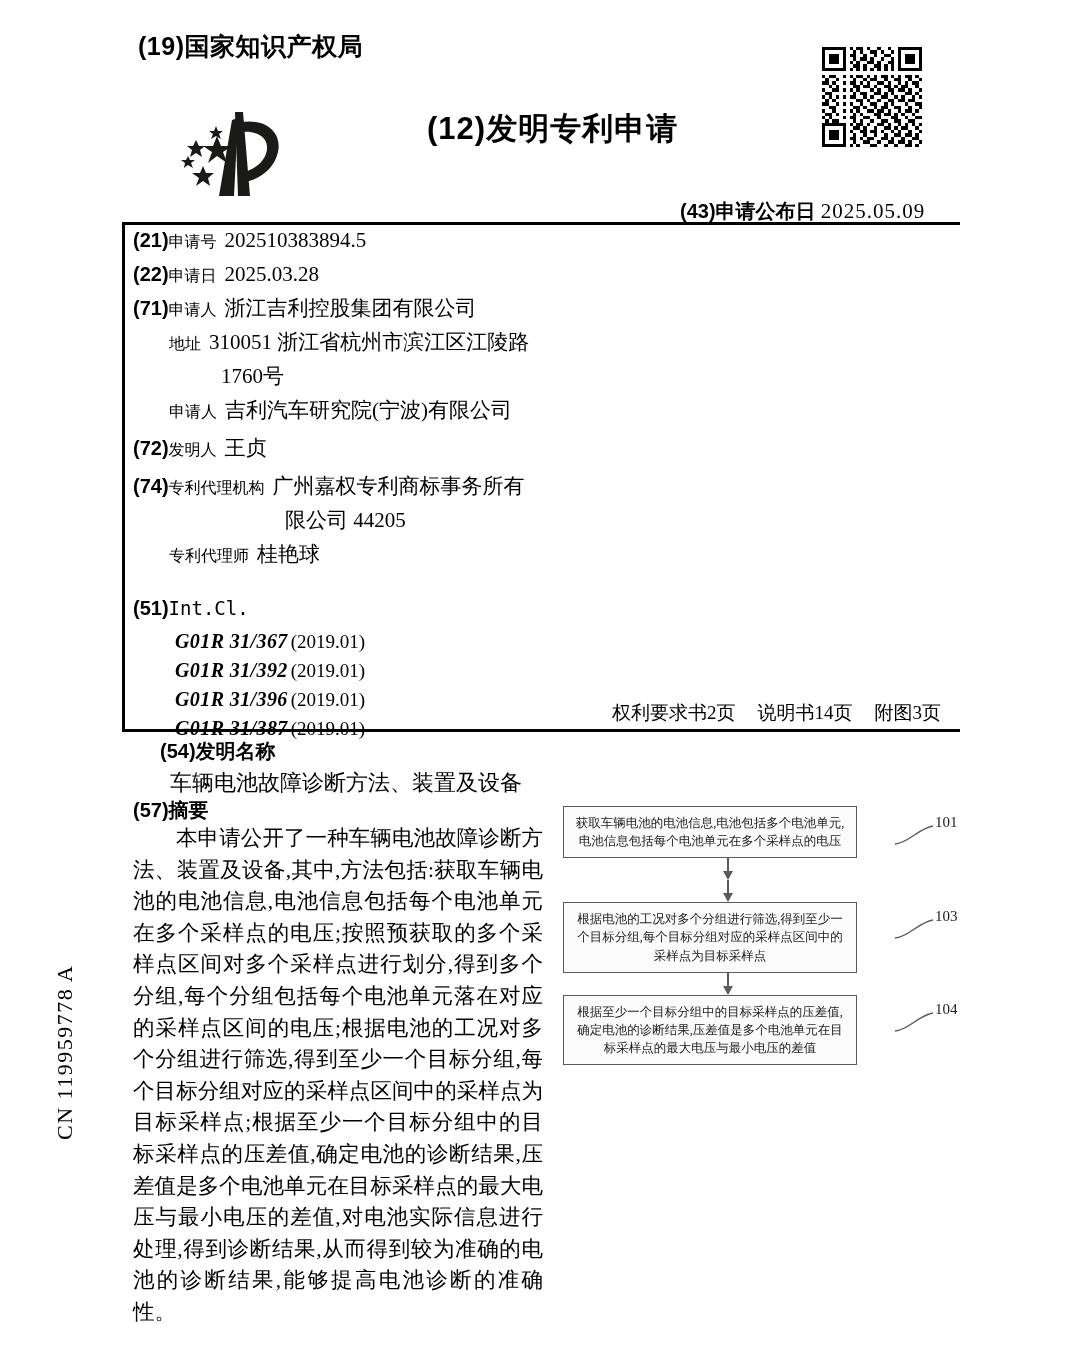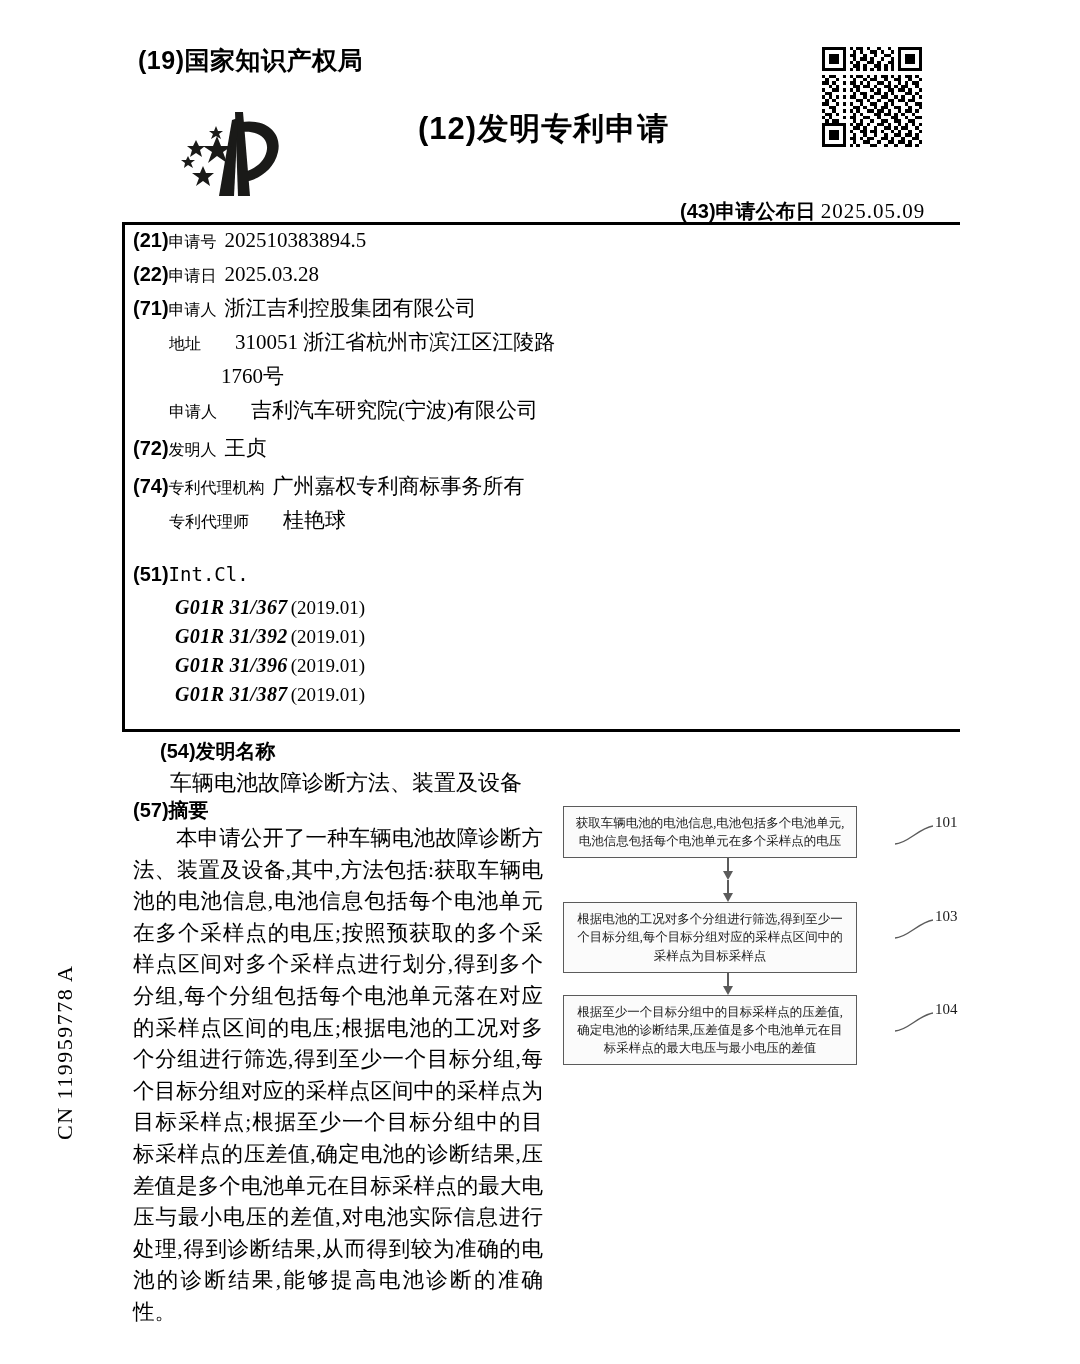--- a/index.html
+++ b/index.html
@@ -16,30 +16,30 @@
     width: 1080px;
     height: 1364px;
     background: #ffffff;
     overflow: hidden;
   }
 
   
   .office-line {
     position: absolute;
     left: 138px;
-    top: 44px;
+    top: 30px;
     font-family: "Liberation Sans", "DejaVu Sans", sans-serif;
     font-weight: bold;
     font-size: 25px;
     letter-spacing: 0.5px;
     white-space: nowrap;
   }
   .doc-kind {
     position: absolute;
-    left: 418px;
+    left: 427px;
     top: 108px;
     font-family: "Liberation Sans", "DejaVu Sans", sans-serif;
     font-weight: bold;
     font-size: 31px;
     letter-spacing: 1px;
     white-space: nowrap;
   }
 
   
   .emblem {
@@ -120,21 +120,21 @@
   }
   .bib-val {
     font-family: "Liberation Serif", "DejaVu Serif", serif;
     font-size: 21px;
     white-space: nowrap;
   }
   .bib-val-cjk {
     font-family: "Liberation Serif", "DejaVu Serif", serif;
     font-size: 21px;
   }
-  .indent-1 { padding-left: 36px; gap: 26px; }
+  .indent-1 { padding-left: 36px; }
   .indent-2 { padding-left: 88px; }
 
   
   .intcl-head {
     font-family: "DejaVu Sans Mono", "Liberation Mono", monospace;
     font-size: 19px;
     font-weight: 500;
   }
   .ipc-row {
     display: flex;
@@ -400,20 +400,23 @@
       <span class="bib-key">发明人</span>
       <span class="bib-val-cjk">王贞</span>
     </div>
 
     <div class="bib-row" style="margin-top:17px">
       <span class="bib-code">(74)</span>
       <span class="bib-key">专利代理机构</span>
       <span class="bib-val-cjk">广州嘉权专利商标事务所有</span>
     </div>
 
+    <div class="bib-row" style="padding-left:152px">
+      <span class="bib-val-cjk">限公司  44205</span>
+    </div>
 
     <div class="bib-row indent-1">
       <span class="bib-key">专利代理师</span>
       <span class="bib-val-cjk">桂艳球</span>
     </div>
 
     <div class="bib-row" style="margin-top:33px">
       <span class="bib-code">(51)</span>
       <span class="intcl-head">Int.Cl.</span>
     </div>
@@ -429,20 +432,23 @@
     <div class="ipc-row">
       <span class="ipc-code">G01R  31/396</span>
       <span class="ipc-ver">(2019.01)</span>
     </div>
     <div class="ipc-row">
       <span class="ipc-code">G01R  31/387</span>
       <span class="ipc-ver">(2019.01)</span>
     </div>
   </div>
 
+  <div class="page-counts">
+    <span>权利要求书2页</span><span>说明书14页</span><span>附图3页</span>
+  </div>
 
   <div class="sec-code t54">
     <span>(54)</span><span>发明名称</span>
   </div>
   <div class="inv-title">车辆电池故障诊断方法、装置及设备</div>
 
   <div class="sec-code t57">
     <span>(57)</span><span>摘要</span>
   </div>
   <div class="abstract">本申请公开了一种车辆电池故障诊断方法、装置及设备,其中,方法包括:获取车辆电池的电池信息,电池信息包括每个电池单元在多个采样点的电压;按照预获取的多个采样点区间对多个采样点进行划分,得到多个分组,每个分组包括每个电池单元落在对应的采样点区间的电压;根据电池的工况对多个分组进行筛选,得到至少一个目标分组,每个目标分组对应的采样点区间中的采样点为目标采样点;根据至少一个目标分组中的目标采样点的压差值,确定电池的诊断结果,压差值是多个电池单元在目标采样点的最大电压与最小电压的差值,对电池实际信息进行处理,得到诊断结果,从而得到较为准确的电池的诊断结果,能够提高电池诊断的准确性。</div>

